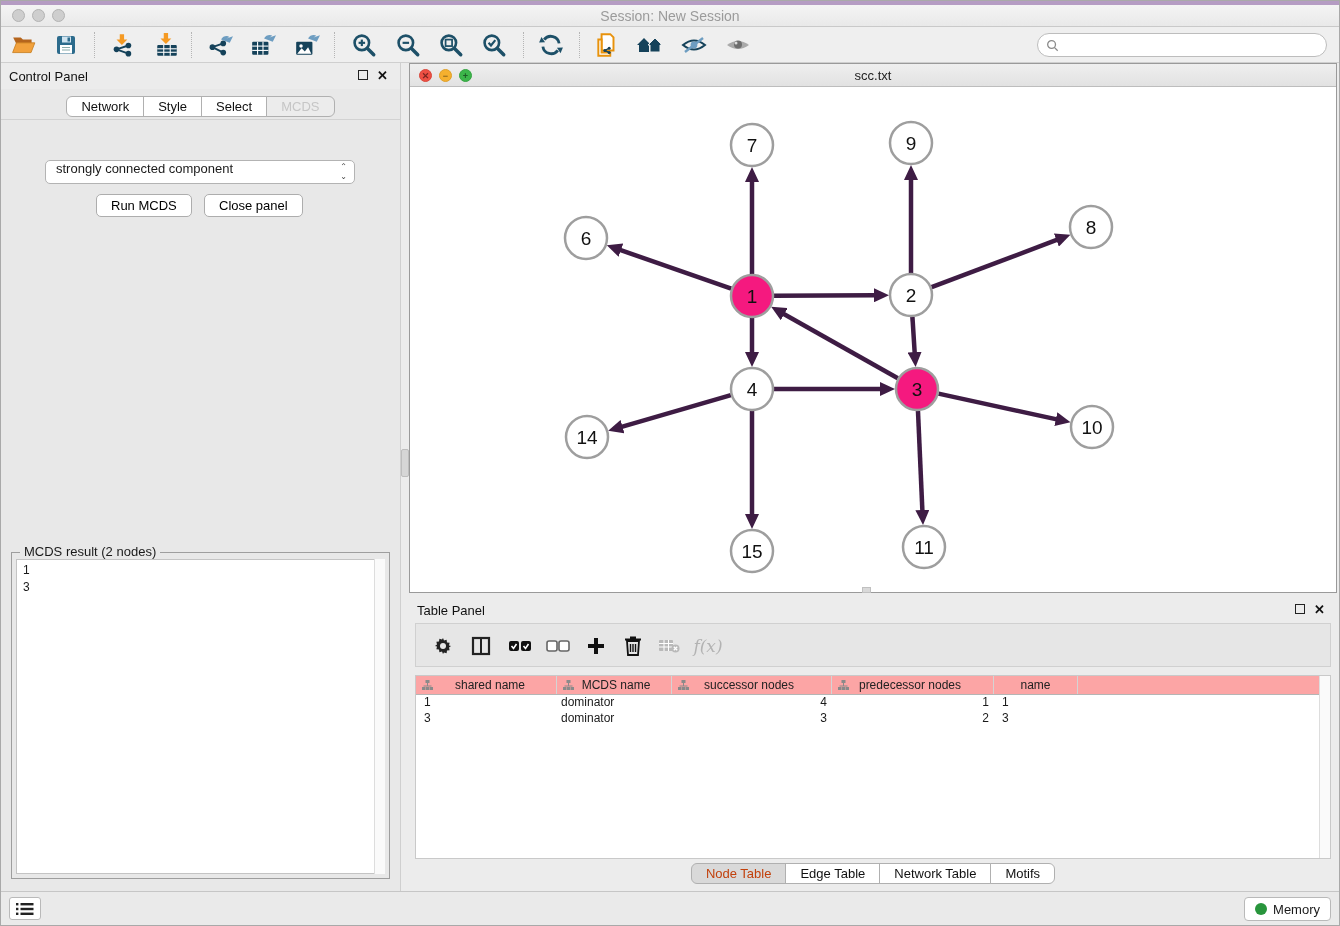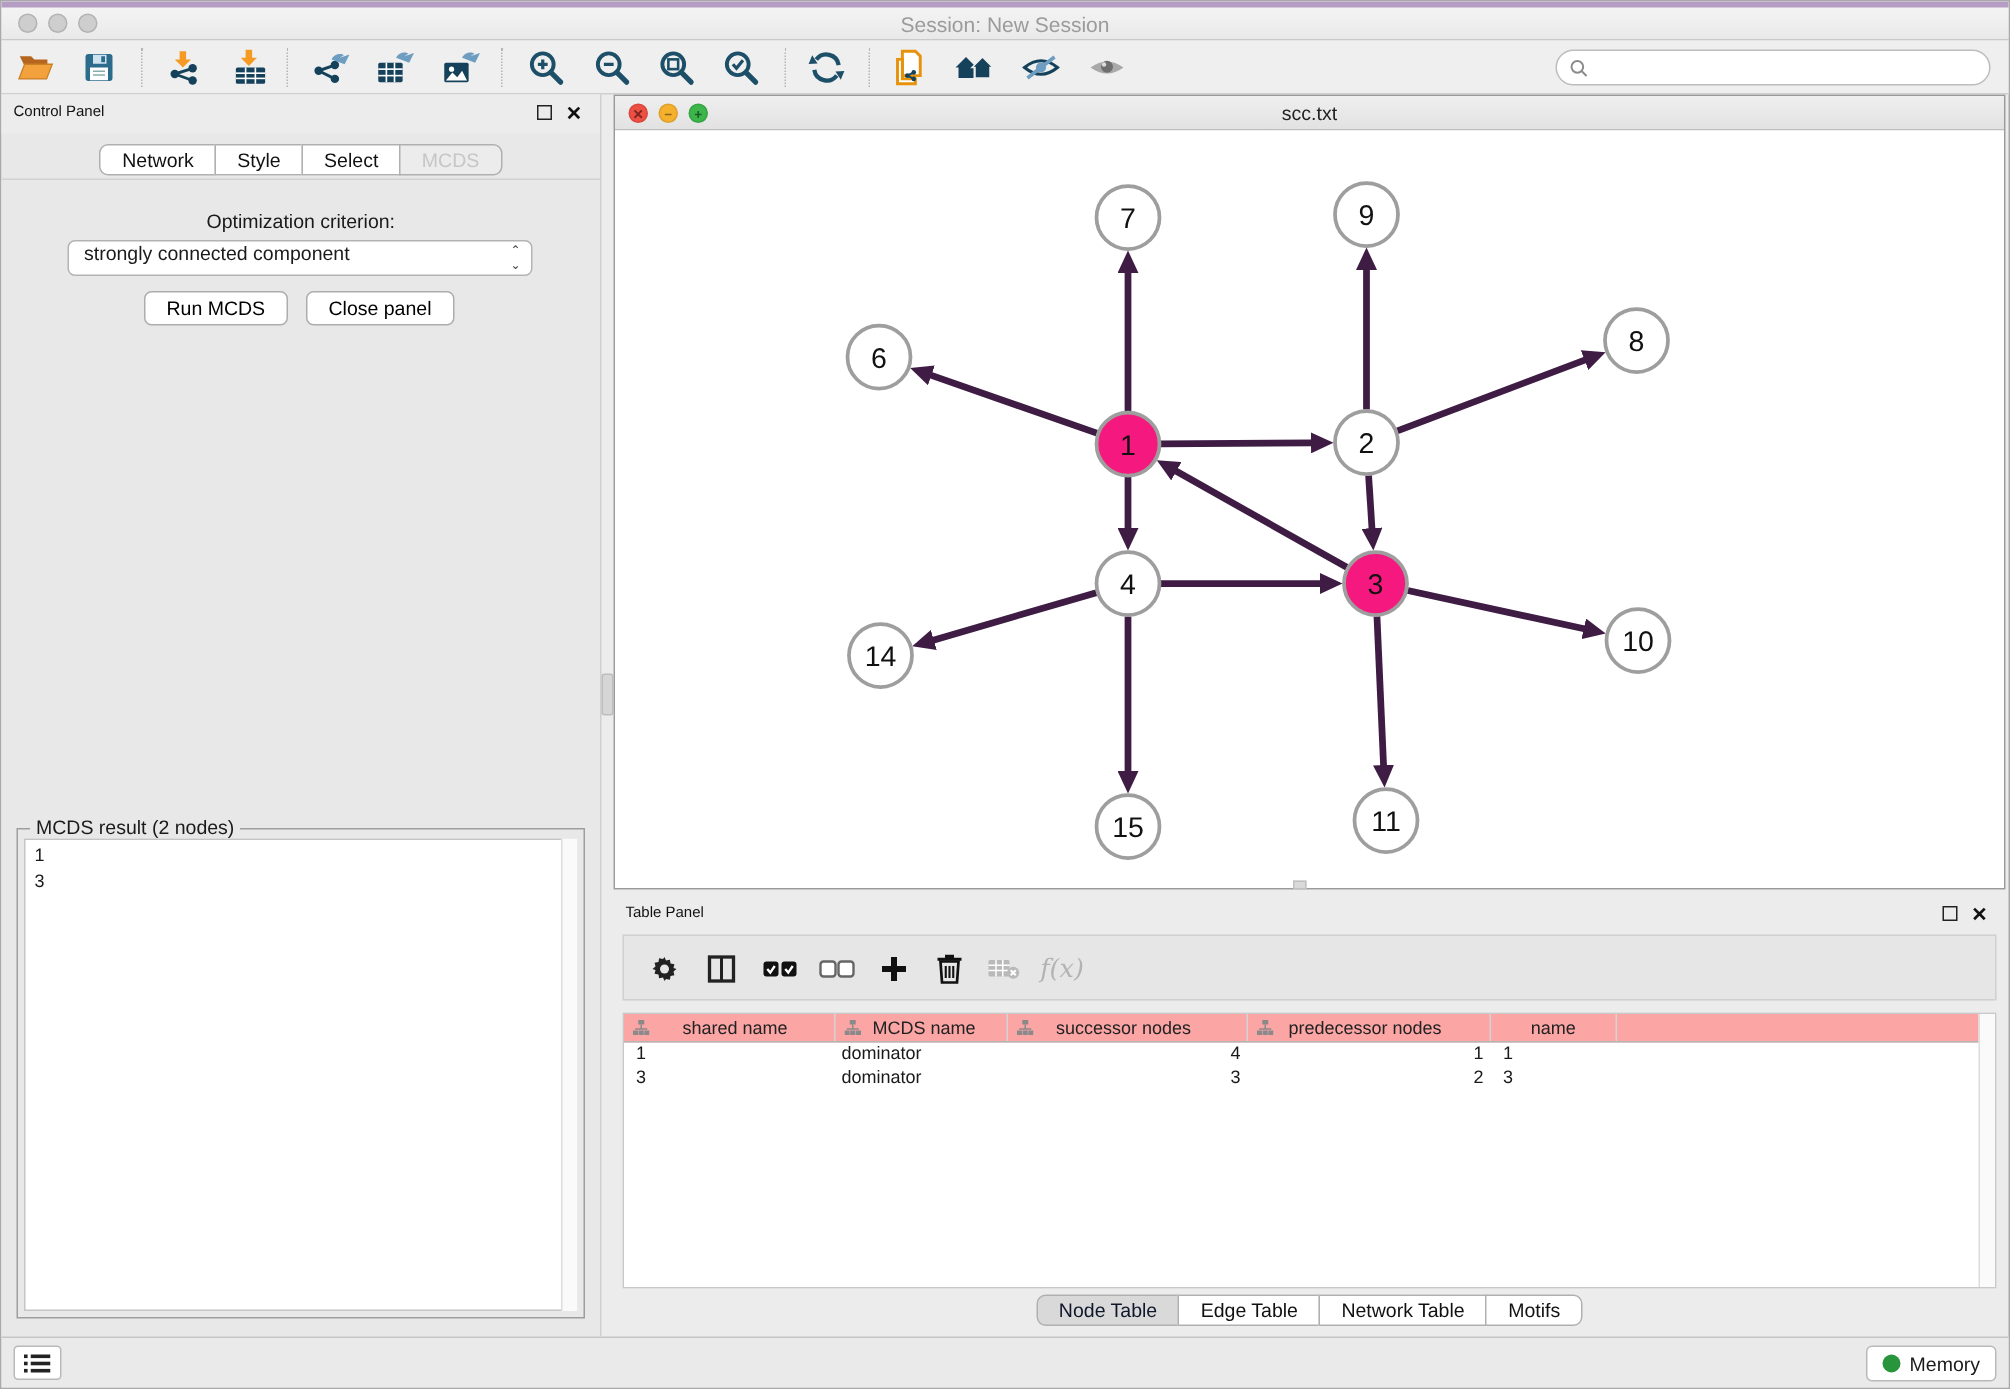--- a/index.html
+++ b/index.html
@@ -27,21 +27,21 @@
   .searchbox { position:absolute; right:12px; top:6px; width:290px; height:24px;
     background:#fff; border:1px solid #bdbdbd; border-radius:12px;
     display:flex; align-items:center; padding-left:8px; gap:5px; }
   .searchbox input { border:none; outline:none; flex:1; font-size:12px; background:transparent;
     font-family:"Liberation Sans",sans-serif; }
 
   
   .control-panel { position:absolute; left:0; top:62px; width:400px; bottom:34px;
     background:#e8e8e8; border-right:1px solid #cfcfcf; }
   .panel-header { position:relative; height:26px; background:#ececec; }
-  .panel-header .ph-title { position:absolute; left:8px; top:6px; font-size:10px; color:#111; }
+  .panel-header .ph-title { position:absolute; left:8px; top:6px; font-size:13px; color:#111; }
   .float-icon { position:absolute; top:7px; width:10px; height:10px; border:1.6px solid #222; }
   .close-icon { position:absolute; top:5px; font-size:13px; font-weight:bold; color:#111; }
   .cp-tabs { position:absolute; top:33px; left:0; right:0; height:22px; text-align:center; }
   .tabstrip { display:inline-flex; }
   .tab { font-size:13px; padding:2px 14px; background:#fff; border:1px solid #b0b0b0;
     margin-left:-1px; color:#111; white-space:nowrap; }
   .tab.first { border-radius:6px 0 0 6px; margin-left:0; }
   .tab.last { border-radius:0 6px 6px 0; }
   .tab.disabled-active { background:#ececec; color:#c6c6c6; }
   .cp-content { position:absolute; top:56px; left:0; right:0; bottom:0;
@@ -99,21 +99,21 @@
   .th { position:relative; border-right:1px solid #d4d4d4; font-size:12px; color:#222;
     display:flex; align-items:center; justify-content:center; }
   .th .hier { position:absolute; left:6px; top:4px; }
   .trow { display:flex; height:16px; font-size:12px; }
   .td { overflow:hidden; white-space:nowrap; }
   .c0{width:141px; padding-left:8px;} .c1{width:115px; padding-left:4px;}
   .c2{width:160px; text-align:right; padding-right:5px;}
   .c3{width:162px; text-align:right; padding-right:5px;}
   .c4{width:84px;  padding-left:8px;} .c5{flex:1;}
   .tp-tabs { position:absolute; bottom:2px; left:0; right:0; height:22px; text-align:center; }
-  .tab.table-active { background:#d9d9d9; color:#0f172a; }
+  .tab.table-active { background:#d9d9d9; color:#c2410c; }
 
   
   .statusbar { position:absolute; left:0; right:0; bottom:0; height:34px; background:#eaeaea;
     border-top:1px solid #c6c6c6; }
   .list-btn { position:absolute; left:8px; top:5px; width:32px; height:23px; background:#fff;
     border:1px solid #b9b9b9; border-radius:3px; display:flex; align-items:center; justify-content:center; }
   .memory-btn { position:absolute; right:8px; top:5px; height:24px; background:#fff;
     border:1px solid #b9b9b9; border-radius:4px; display:flex; align-items:center;
     padding:0 10px; gap:6px; font-size:13px; }
   .green-dot { width:12px; height:12px; border-radius:50%; background:#28953c; }
@@ -289,21 +289,20 @@
     </div>
     <div class="cp-tabs">
       <span class="tabstrip">
         <span class="tab first">Network</span>
         <span class="tab">Style</span>
         <span class="tab">Select</span>
         <span class="tab last disabled-active">MCDS</span>
       </span>
     </div>
     <div class="cp-content">
-      <div class="opt-label">Optimization criterion:</div>
       <div class="opt-select">
         <span>strongly connected component</span>
         <span class="chevrons">⌃<br>⌄</span>
       </div>
       <button class="cp-btn" style="left:95px">Run MCDS</button>
       <button class="cp-btn" style="left:203px">Close panel</button>
       <div class="groupbox">
         <span class="legend">MCDS result (2 nodes)</span>
         <div class="result-area">1
 3</div>

